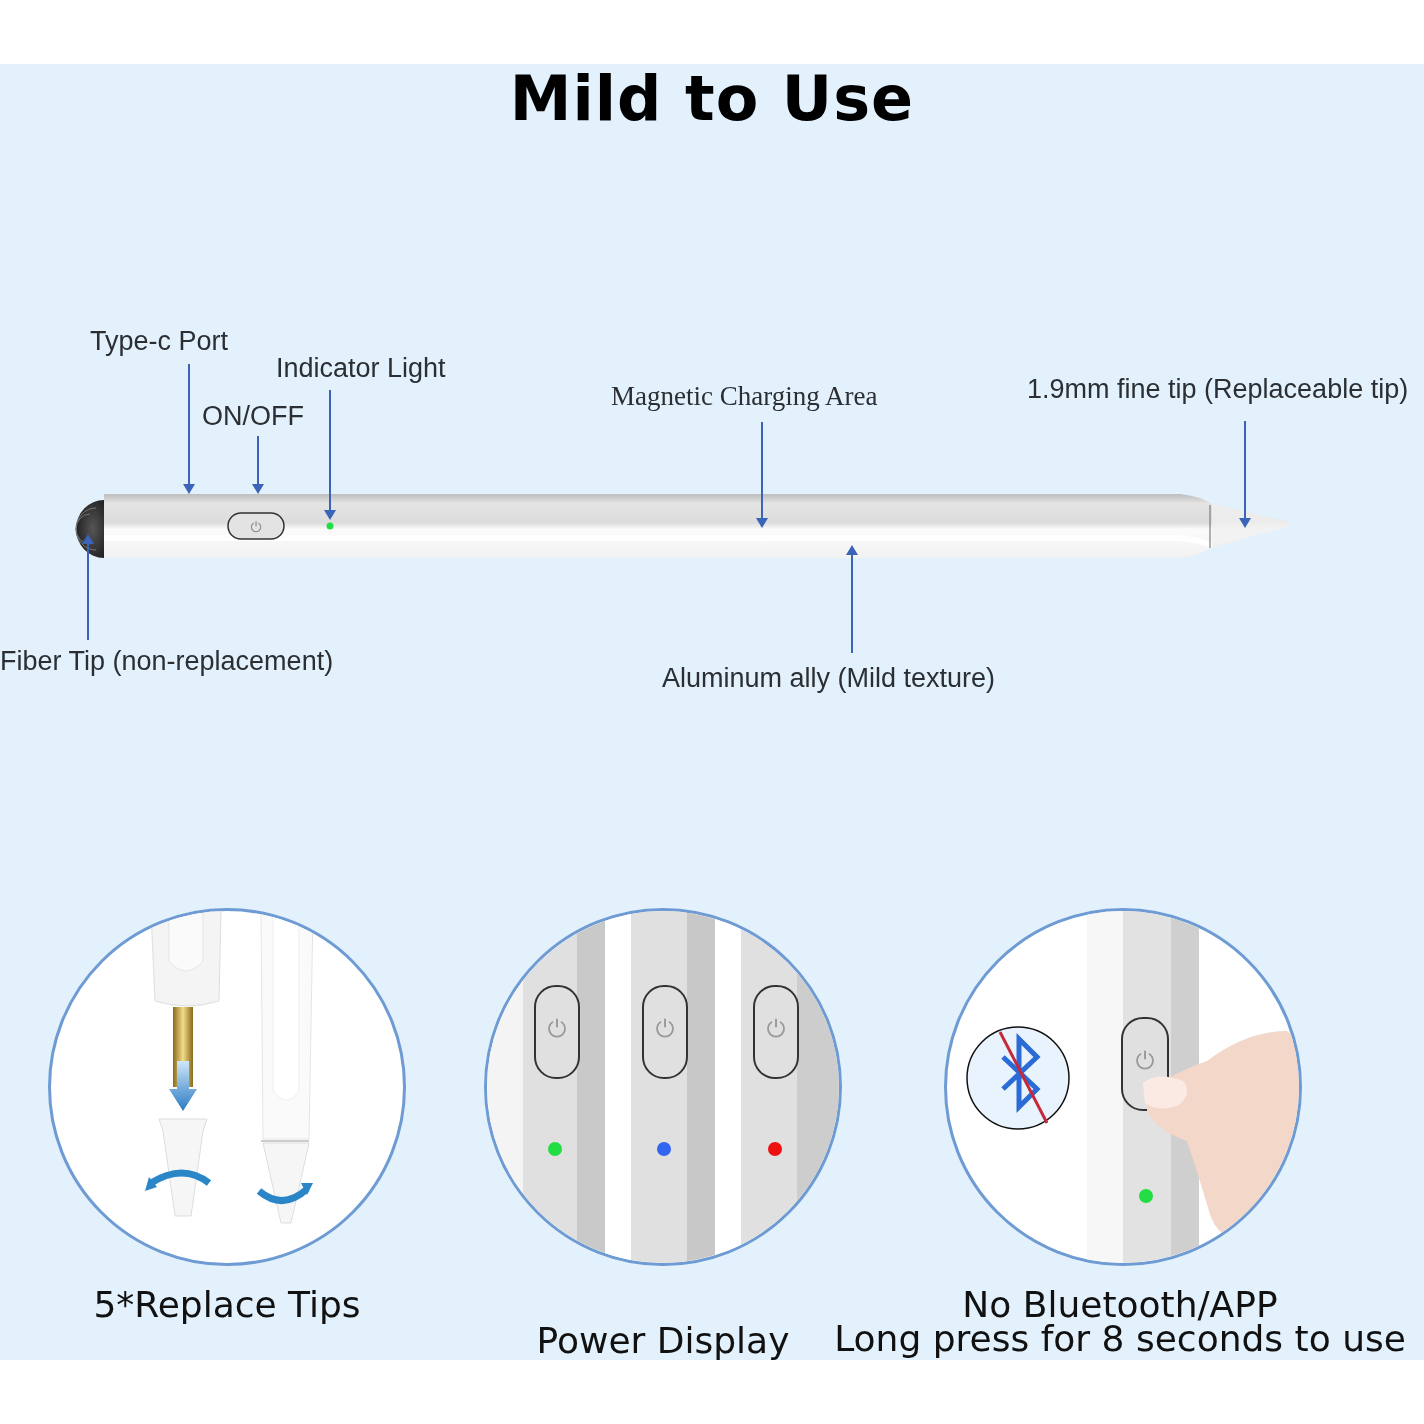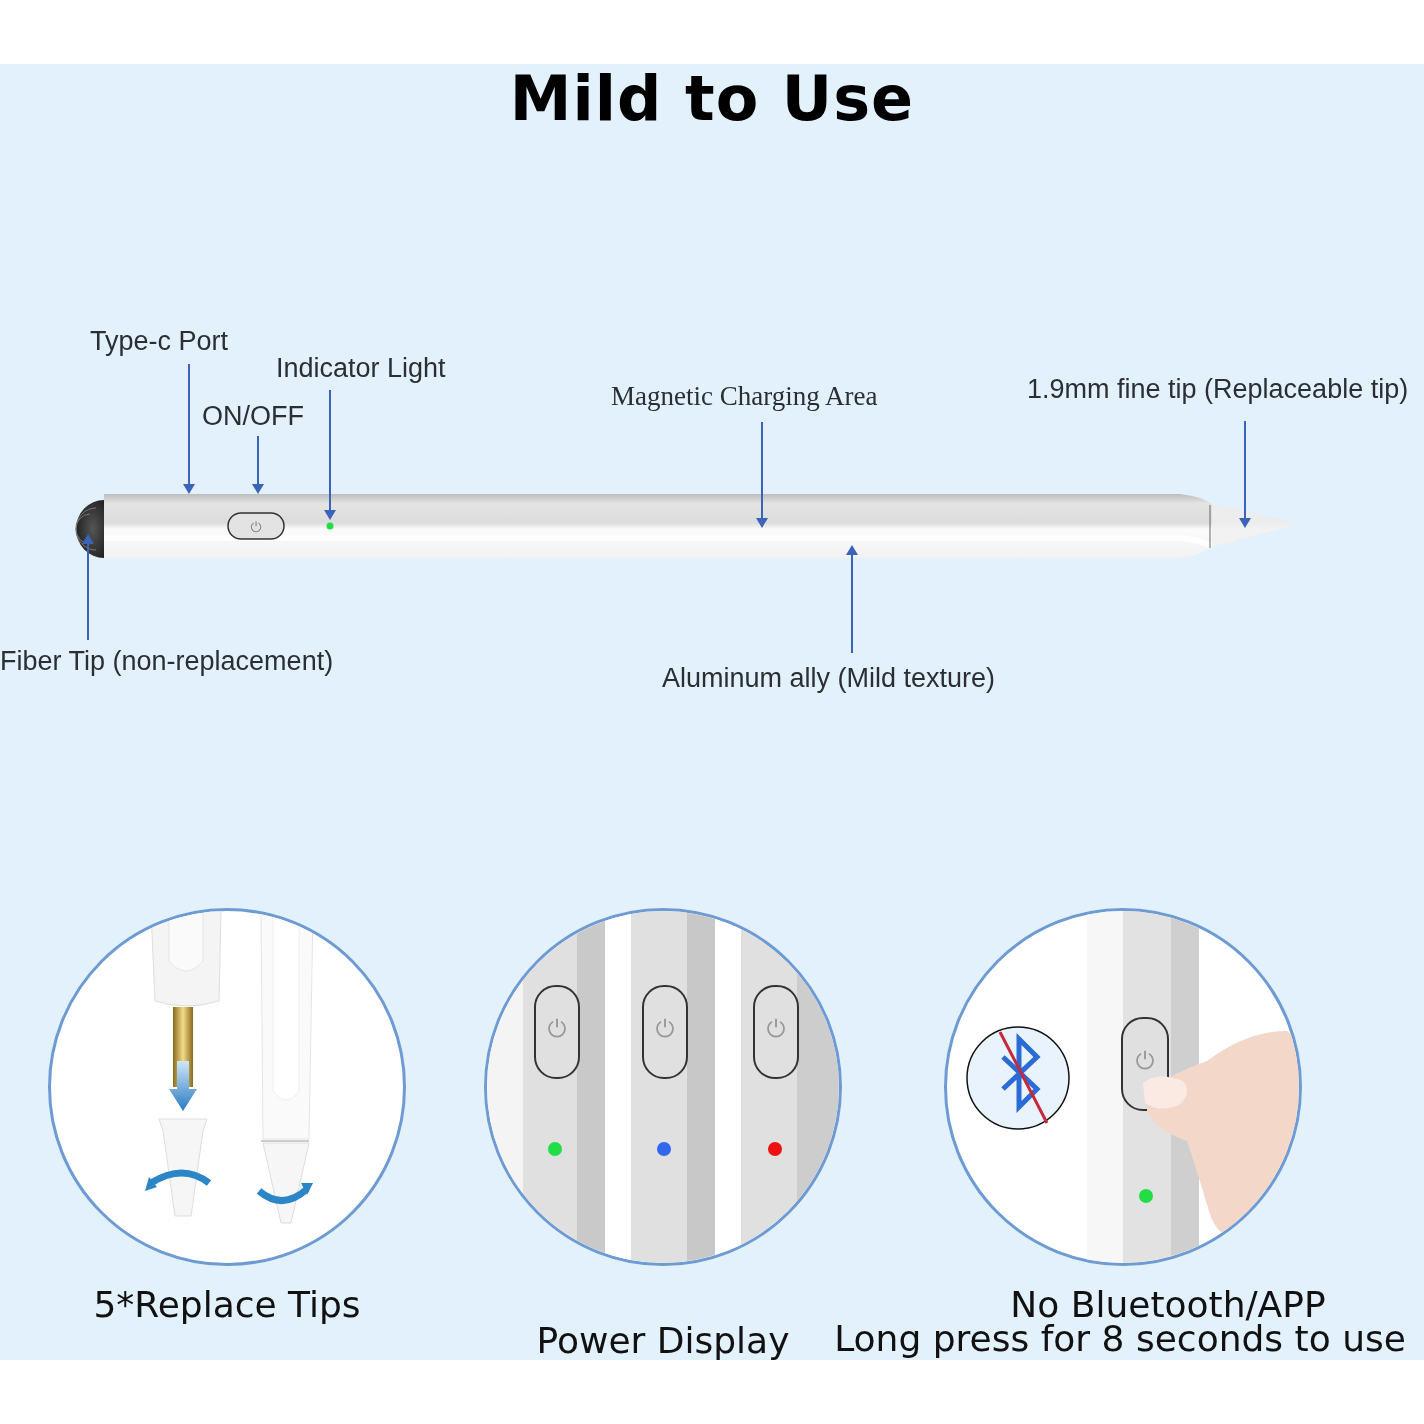--- a/index.html
+++ b/index.html
@@ -152,14 +152,14 @@
   <svg width="352" height="352" style="position:absolute;left:0;top:0;">
 
     <path d="M200,180 Q230,160 260,150 Q300,120 340,120 L352,130 L352,300 L300,330 Q270,330 262,300 Q250,260 240,230 Q210,220 200,200 Z" fill="#f3d7c8"></path>
     <path d="M196,172 Q210,160 236,170 Q246,182 232,194 Q212,202 198,192 Z" fill="#fbe9e4"></path>
 
     <circle cx="71" cy="167" r="51" fill="#e8f3fd" stroke="#111" stroke-width="1.5"></circle>
     <path d="M56,146 L90,178 L72,196 L72,128 L90,146 L56,178" fill="none" stroke="#2a6bd6" stroke-width="5" stroke-linejoin="miter"></path>
     <line x1="53" y1="121" x2="100" y2="212" stroke="#c62a3a" stroke-width="3"></line>
   </svg>
 </div>
-<div class="cap" style="left:992px;width:352px;top:1284px;">No Bluetooth/APP</div>
+<div class="cap" style="left:944px;width:352px;top:1284px;">No Bluetooth/APP</div>
 <div class="cap" style="left:820px;width:600px;top:1318px;">Long press for 8 seconds to use</div>
 
 </body></html>

